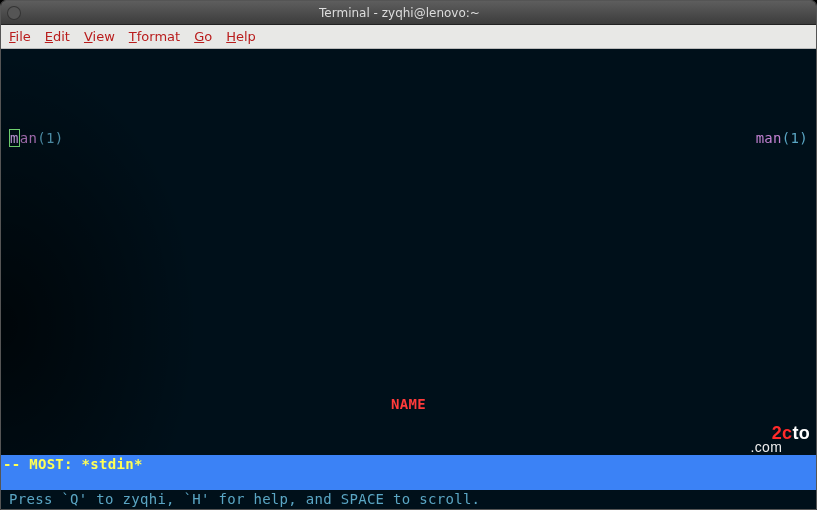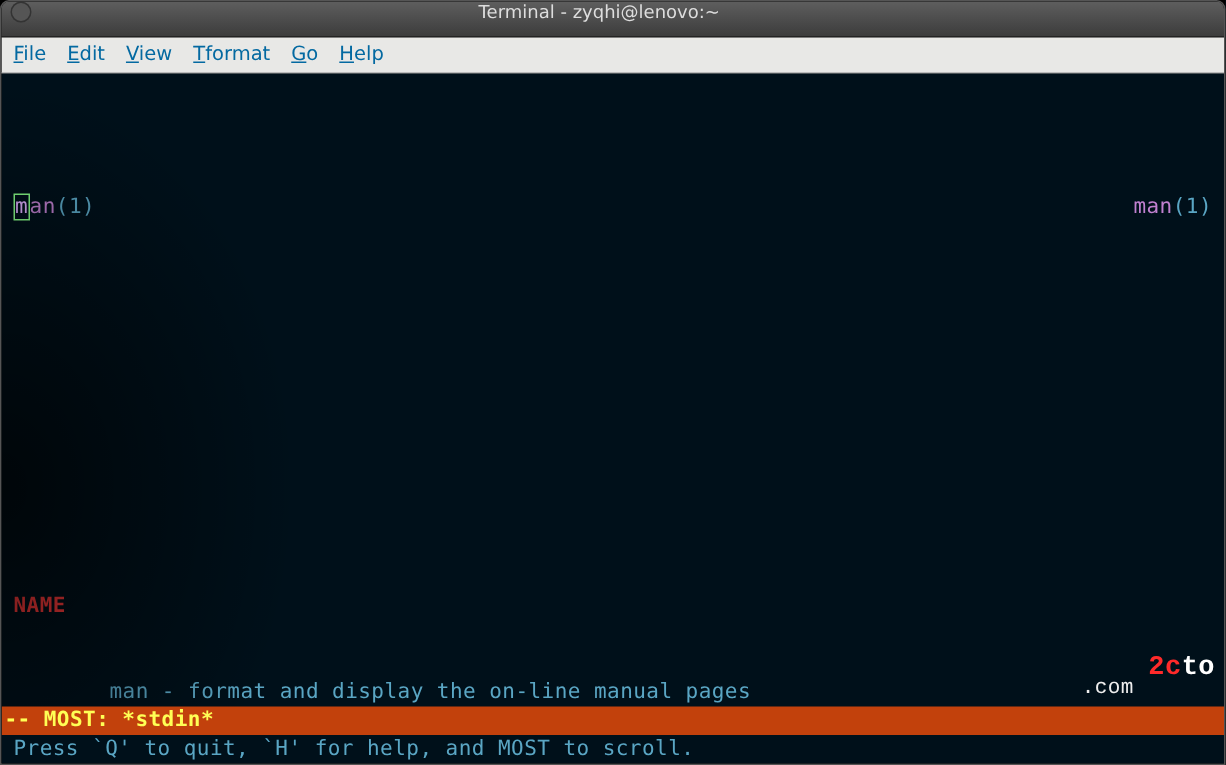--- a/index.html
+++ b/index.html
@@ -11,21 +11,21 @@
     overflow: hidden;
     background: #000;
     border: 1px solid #555;
     border-radius: 6px 6px 0 0;
   }
   
   .titlebar {
     height: 24px;
     background: linear-gradient(to bottom, #5e5e5e, #3c3c3c);
     display: flex;
-    align-items: flex-start;
+    align-items: center;
     padding: 0 6px;
     color: #eee;
     font-family: "DejaVu Sans", sans-serif;
     font-size: 12px;
     border-bottom: 1px solid #222;
   }
   .win-btn {
     width: 14px; height: 14px;
     border-radius: 50%;
     margin-right: 4px;
@@ -37,73 +37,73 @@
   .titlebar-right { width: 36px; }
   
   .menubar {
     height: 24px;
     background: #e8e8e6;
     display: flex;
     align-items: center;
     padding: 0 8px;
     font-family: "DejaVu Sans", sans-serif;
     font-size: 13px;
-    color: #0369a1;
+    color: #b91c1c;
     border-bottom: 1px solid #bbb;
   }
   .menu-item {
     margin-right: 14px;
     cursor: default;
   }
   .menu-item u { text-decoration: underline; }
   
   .term {
     position: relative;
     width: 100%;
     height: calc(510px - 24px - 24px - 2px);
     background: #00101a;
     color: #5aa6c4;
     padding: 4px 8px 0 8px;
     line-height: 19px;
     letter-spacing: 0.3px;
     white-space: pre;
     overflow: hidden;
   }
-  .row { min-height: 19px; }
+  .row { min-height: 19px; text-align: center; }
   .pad { padding-left: 64px; }
   .hdr { display: flex; justify-content: space-between; }
   .cursor-box { border: 1px solid #8f8; padding: 0 0px; color:#e0b0ff; }
   .purple { color: #c080d0; }
   .redbold { color: #ff3b3b; font-weight: bold; }
   .cyan { color: #5aa6c4; }
   .statusbar {
     position: absolute;
     left: 0; right: 0;
     bottom: 19px;
-    height: 19px;
-    background: #c2410c;
+    height: 35px;
+    background: #3b82f6;
     color: #ffff55;
     font-weight: bold;
     padding: 0 2px;
     line-height: 19px;
   }
   .helpline {
     position: absolute;
     left: 0; right: 0; bottom: 0;
     height: 19px;
     background: #00101a;
     color: #5aa6c4;
     padding: 0 8px;
     line-height: 19px;
   }
   .watermark {
     position: absolute;
     right: 6px;
-    bottom: 8px;
-    font-family: Liberation Mono, monospace;
+    bottom: 20px;
+    font-family: Liberation Sans, sans-serif;
     font-size: 18px;
     font-weight: bold;
     color: #fff;
     pointer-events: none;
   }
   .watermark .red2 { color: #ff2a2a; }
   .watermark small { font-size: 14px; font-weight: normal; color: #eee; display:block; line-height:8px;}
   .shadow {
     position:absolute;
     left:0; top:0;
@@ -160,18 +160,18 @@
   
   
   
   
   
 
   
   
 
   <div class="statusbar">-- MOST: *stdin*</div>
-  <div class="helpline">Press `Q' to quit, `H' for help, and MOST to scroll.</div>
+  <div class="helpline">Press `Q' to zyqhi, `H' for help, and SPACE to scroll.</div>
 
   <div class="watermark">
     <span class="red2">2c</span><span>to</span><small>.com</small>
   </div>
 </div>
 
 </body></html>

